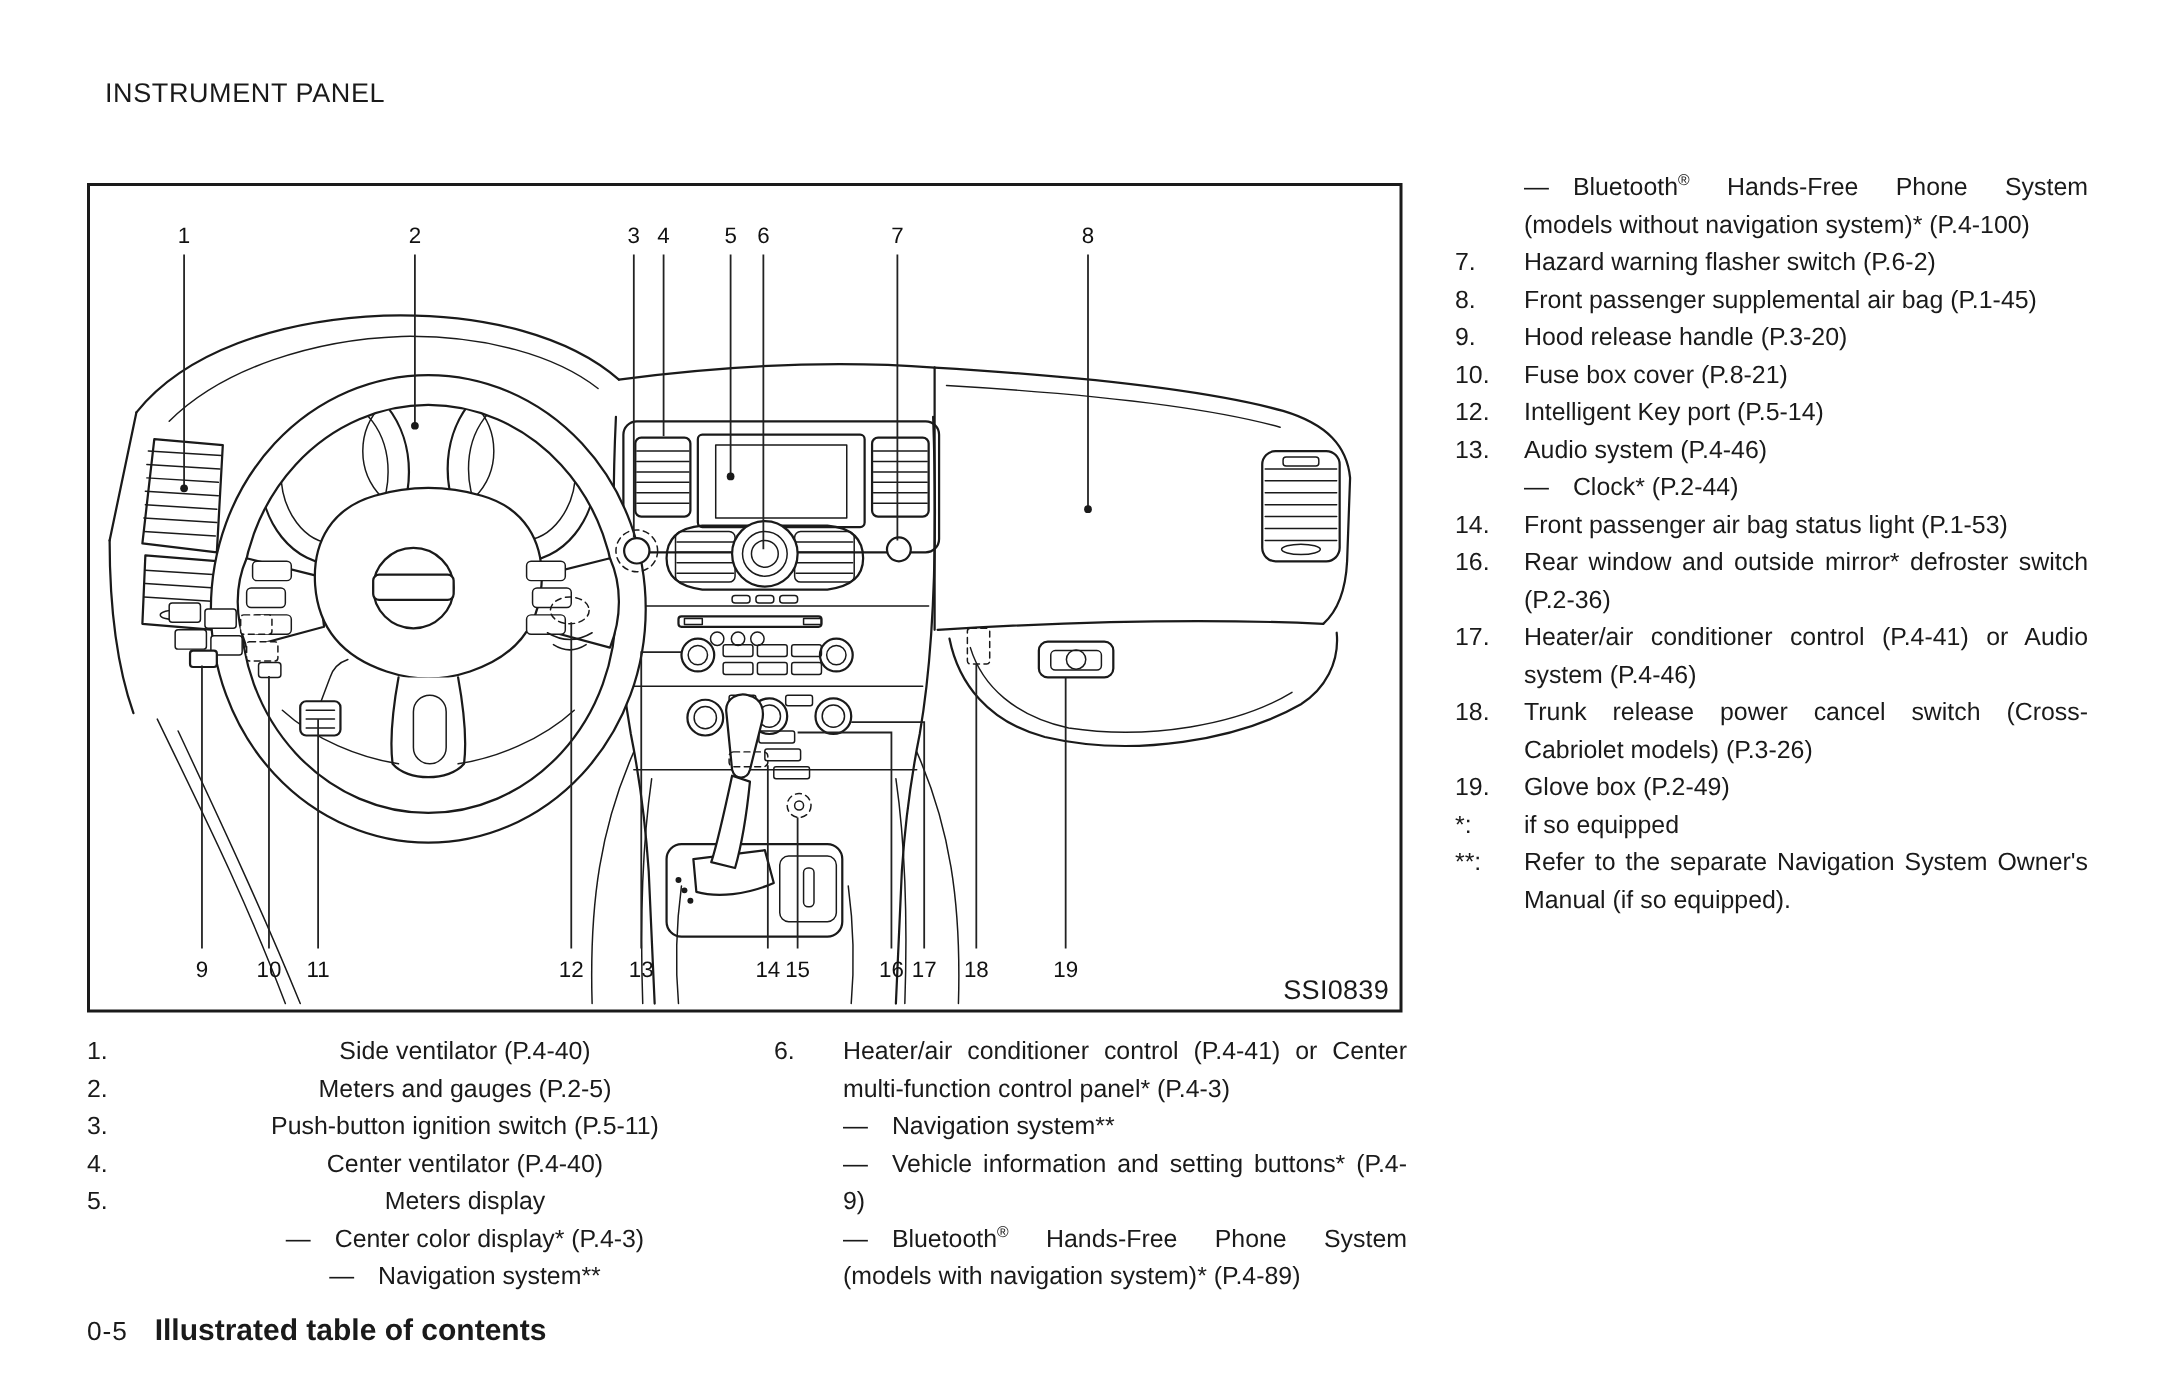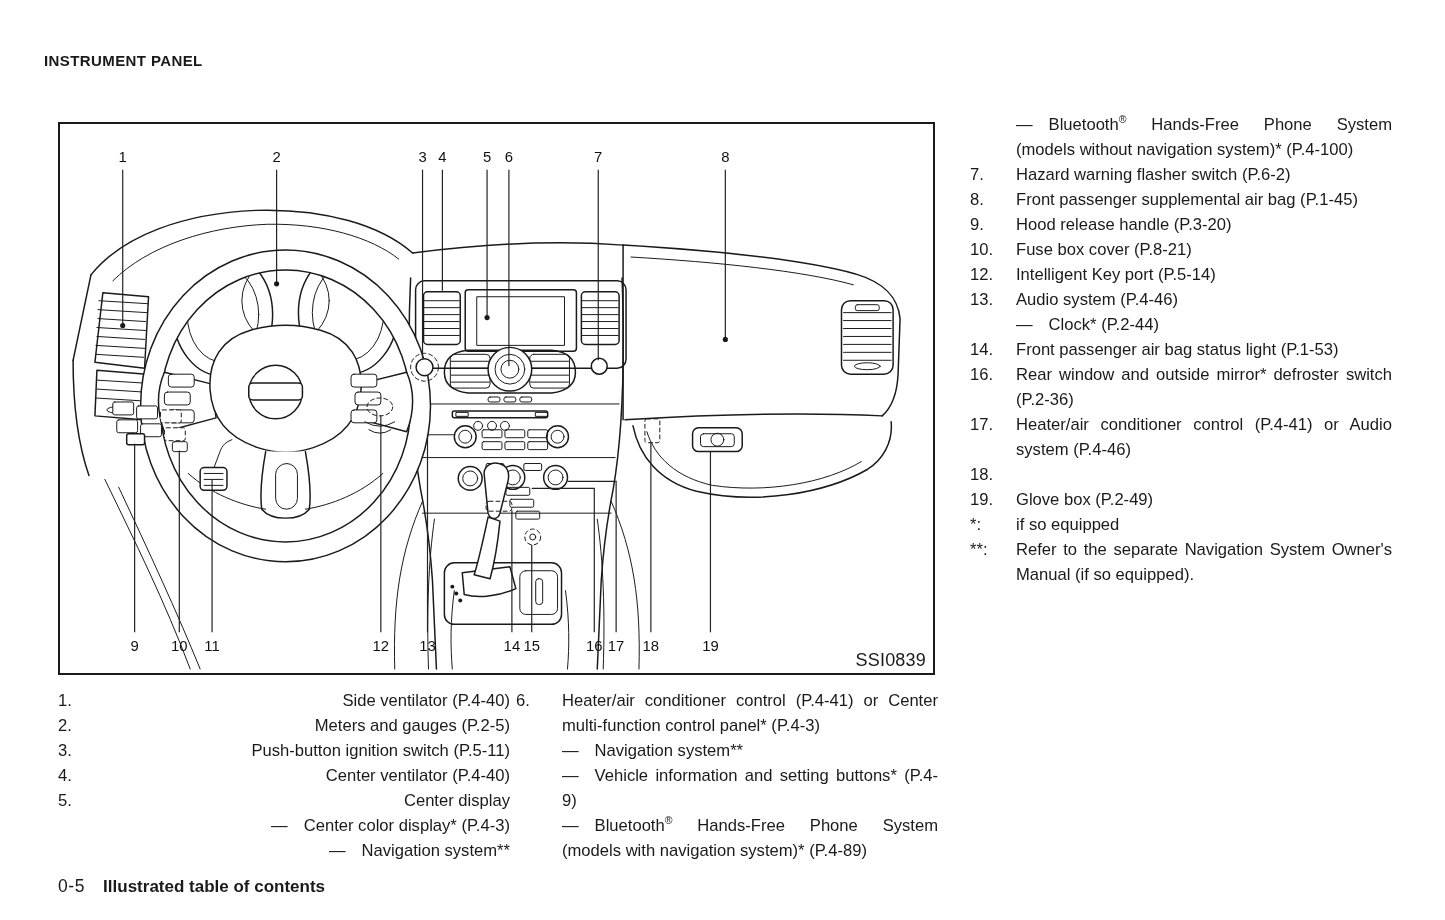--- a/index.html
+++ b/index.html
@@ -1,35 +1,35 @@
 <!DOCTYPE html>
 <html><head>
 <meta charset="utf-8">
 <style>
   html,body{margin:0;padding:0;background:#ffffff;}
   body{width:1445px;height:920px;position:relative;font-family:"Liberation Sans",sans-serif;color:#1a1a1a;overflow:hidden;}
-  .page-title{position:absolute;left:44px;top:52px;font-size:15px;font-weight:bold;letter-spacing:.4px;}
+  .page-title{position:absolute;left:70px;top:52px;font-size:18px;font-weight:normal;letter-spacing:.4px;}
   .figure-box{position:absolute;left:58px;top:122px;width:877px;height:553px;border:2px solid #1a1a1a;box-sizing:border-box;background:#fff;}
   .figure-box svg{display:block;width:100%;height:100%;}
   .figure-code{position:absolute;right:7px;bottom:2px;font-size:18px;letter-spacing:.2px;}
   .col{position:absolute;font-size:16.6px;line-height:25px;}
   #list-left{left:58px;top:688px;width:452px;}
   #list-middle{left:516px;top:688px;width:422px;}
   #list-right{left:970px;top:112px;width:424px;}
   .li{display:grid;grid-template-columns:46px 1fr;}
   #list-left .li{grid-template-columns:52px 1fr;}
   #list-middle .li .body{width:376px;}
   #list-right .li .body{width:376px;}
   .body .txt,.body .sub{text-align:justify;}
-  #list-left .body .txt,#list-left .body .sub{text-align:right;}
+  #list-left .body .txt,#list-left .body .sub{text-align:center;}
   .dash{margin-right:16px;}
   .reg{font-size:10.5px;vertical-align:super;line-height:0;letter-spacing:0;}
   .footer{position:absolute;left:58px;top:876px;font-size:17.5px;}
   .footer .pagenum{letter-spacing:.6px;}
-  .footer .section{font-weight:bold;margin-left:18px;font-size:17px;}
+  .footer .section{font-weight:bold;margin-left:18px;font-size:20px;}
   
   .ln{stroke:#1a1a1a;stroke-width:1.5;fill:none;stroke-linecap:round;stroke-linejoin:round;}
   .tn{stroke:#1a1a1a;stroke-width:1;fill:none;stroke-linecap:round;stroke-linejoin:round;}
   .wf{fill:#ffffff;}
   .bk{fill:#1a1a1a;stroke:none;}
   .dsh{stroke-dasharray:4 3;}
   .leader{stroke:#222;stroke-width:1.2;fill:none;}
   .callout{font:15px "Liberation Sans",sans-serif;fill:#111;}
 </style>
 </head>
@@ -295,21 +295,21 @@
     </div>
     <div class="li">
       <div class="num">4.</div>
       <div class="body">
         <div class="txt">Center ventilator (P.4-40)</div>
       </div>
     </div>
     <div class="li">
       <div class="num">5.</div>
       <div class="body">
-        <div class="txt">Center display</div>
+        <div class="txt">Meters display</div>
         <div class="sub"><span class="dash">—</span>Center color display* (P.4-3)</div>
         <div class="sub"><span class="dash">—</span>Navigation system**</div>
       </div>
     </div>
   </div>
 <div id="list-middle" class="col">
     <div class="li">
       <div class="num">6.</div>
       <div class="body">
         <div class="txt">Heater/air conditioner control (P.4-41) or Center multi-function control panel* (P.4-3)</div>
@@ -376,20 +376,23 @@
       </div>
     </div>
     <div class="li">
       <div class="num">17.</div>
       <div class="body">
         <div class="txt">Heater/air conditioner control (P.4-41) or Audio system (P.4-46)</div>
       </div>
     </div>
     <div class="li">
       <div class="num">18.</div>
+      <div class="body">
+        <div class="txt">Trunk release power cancel switch (Cross-Cabriolet models) (P.3-26)</div>
+      </div>
     </div>
     <div class="li">
       <div class="num">19.</div>
       <div class="body">
         <div class="txt">Glove box (P.2-49)</div>
       </div>
     </div>
     <div class="li">
       <div class="num">*:</div>
       <div class="body">

